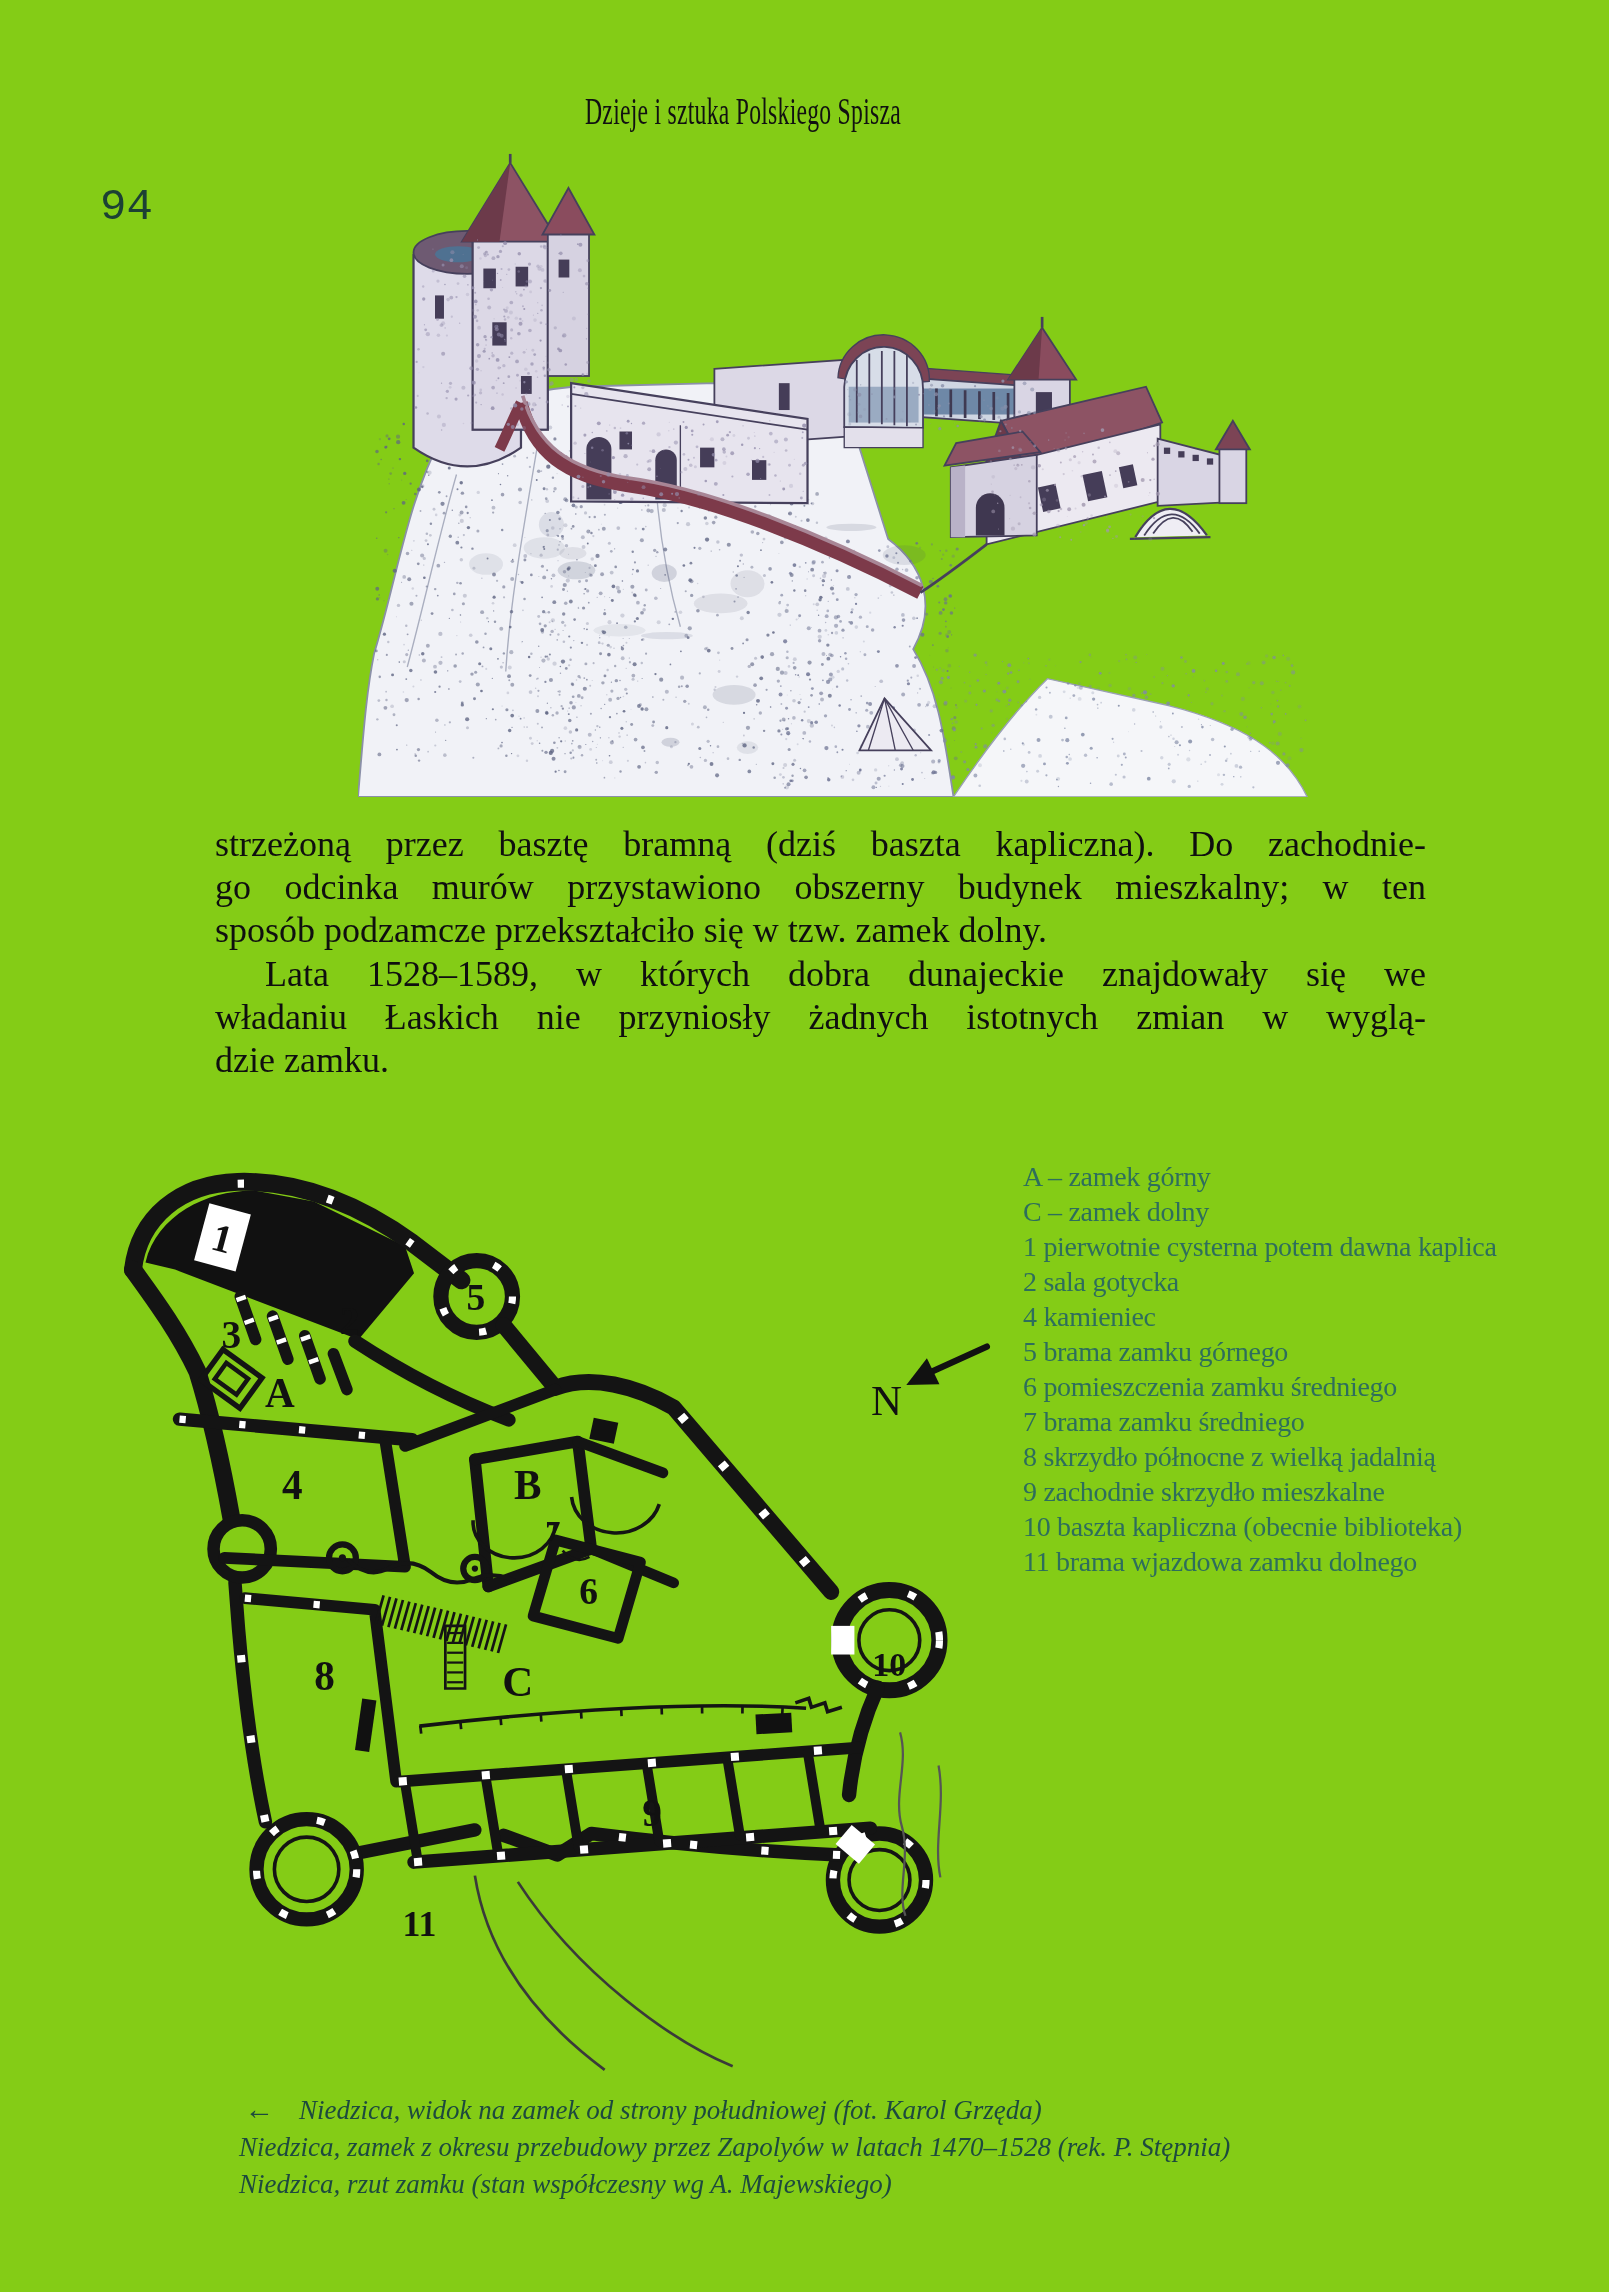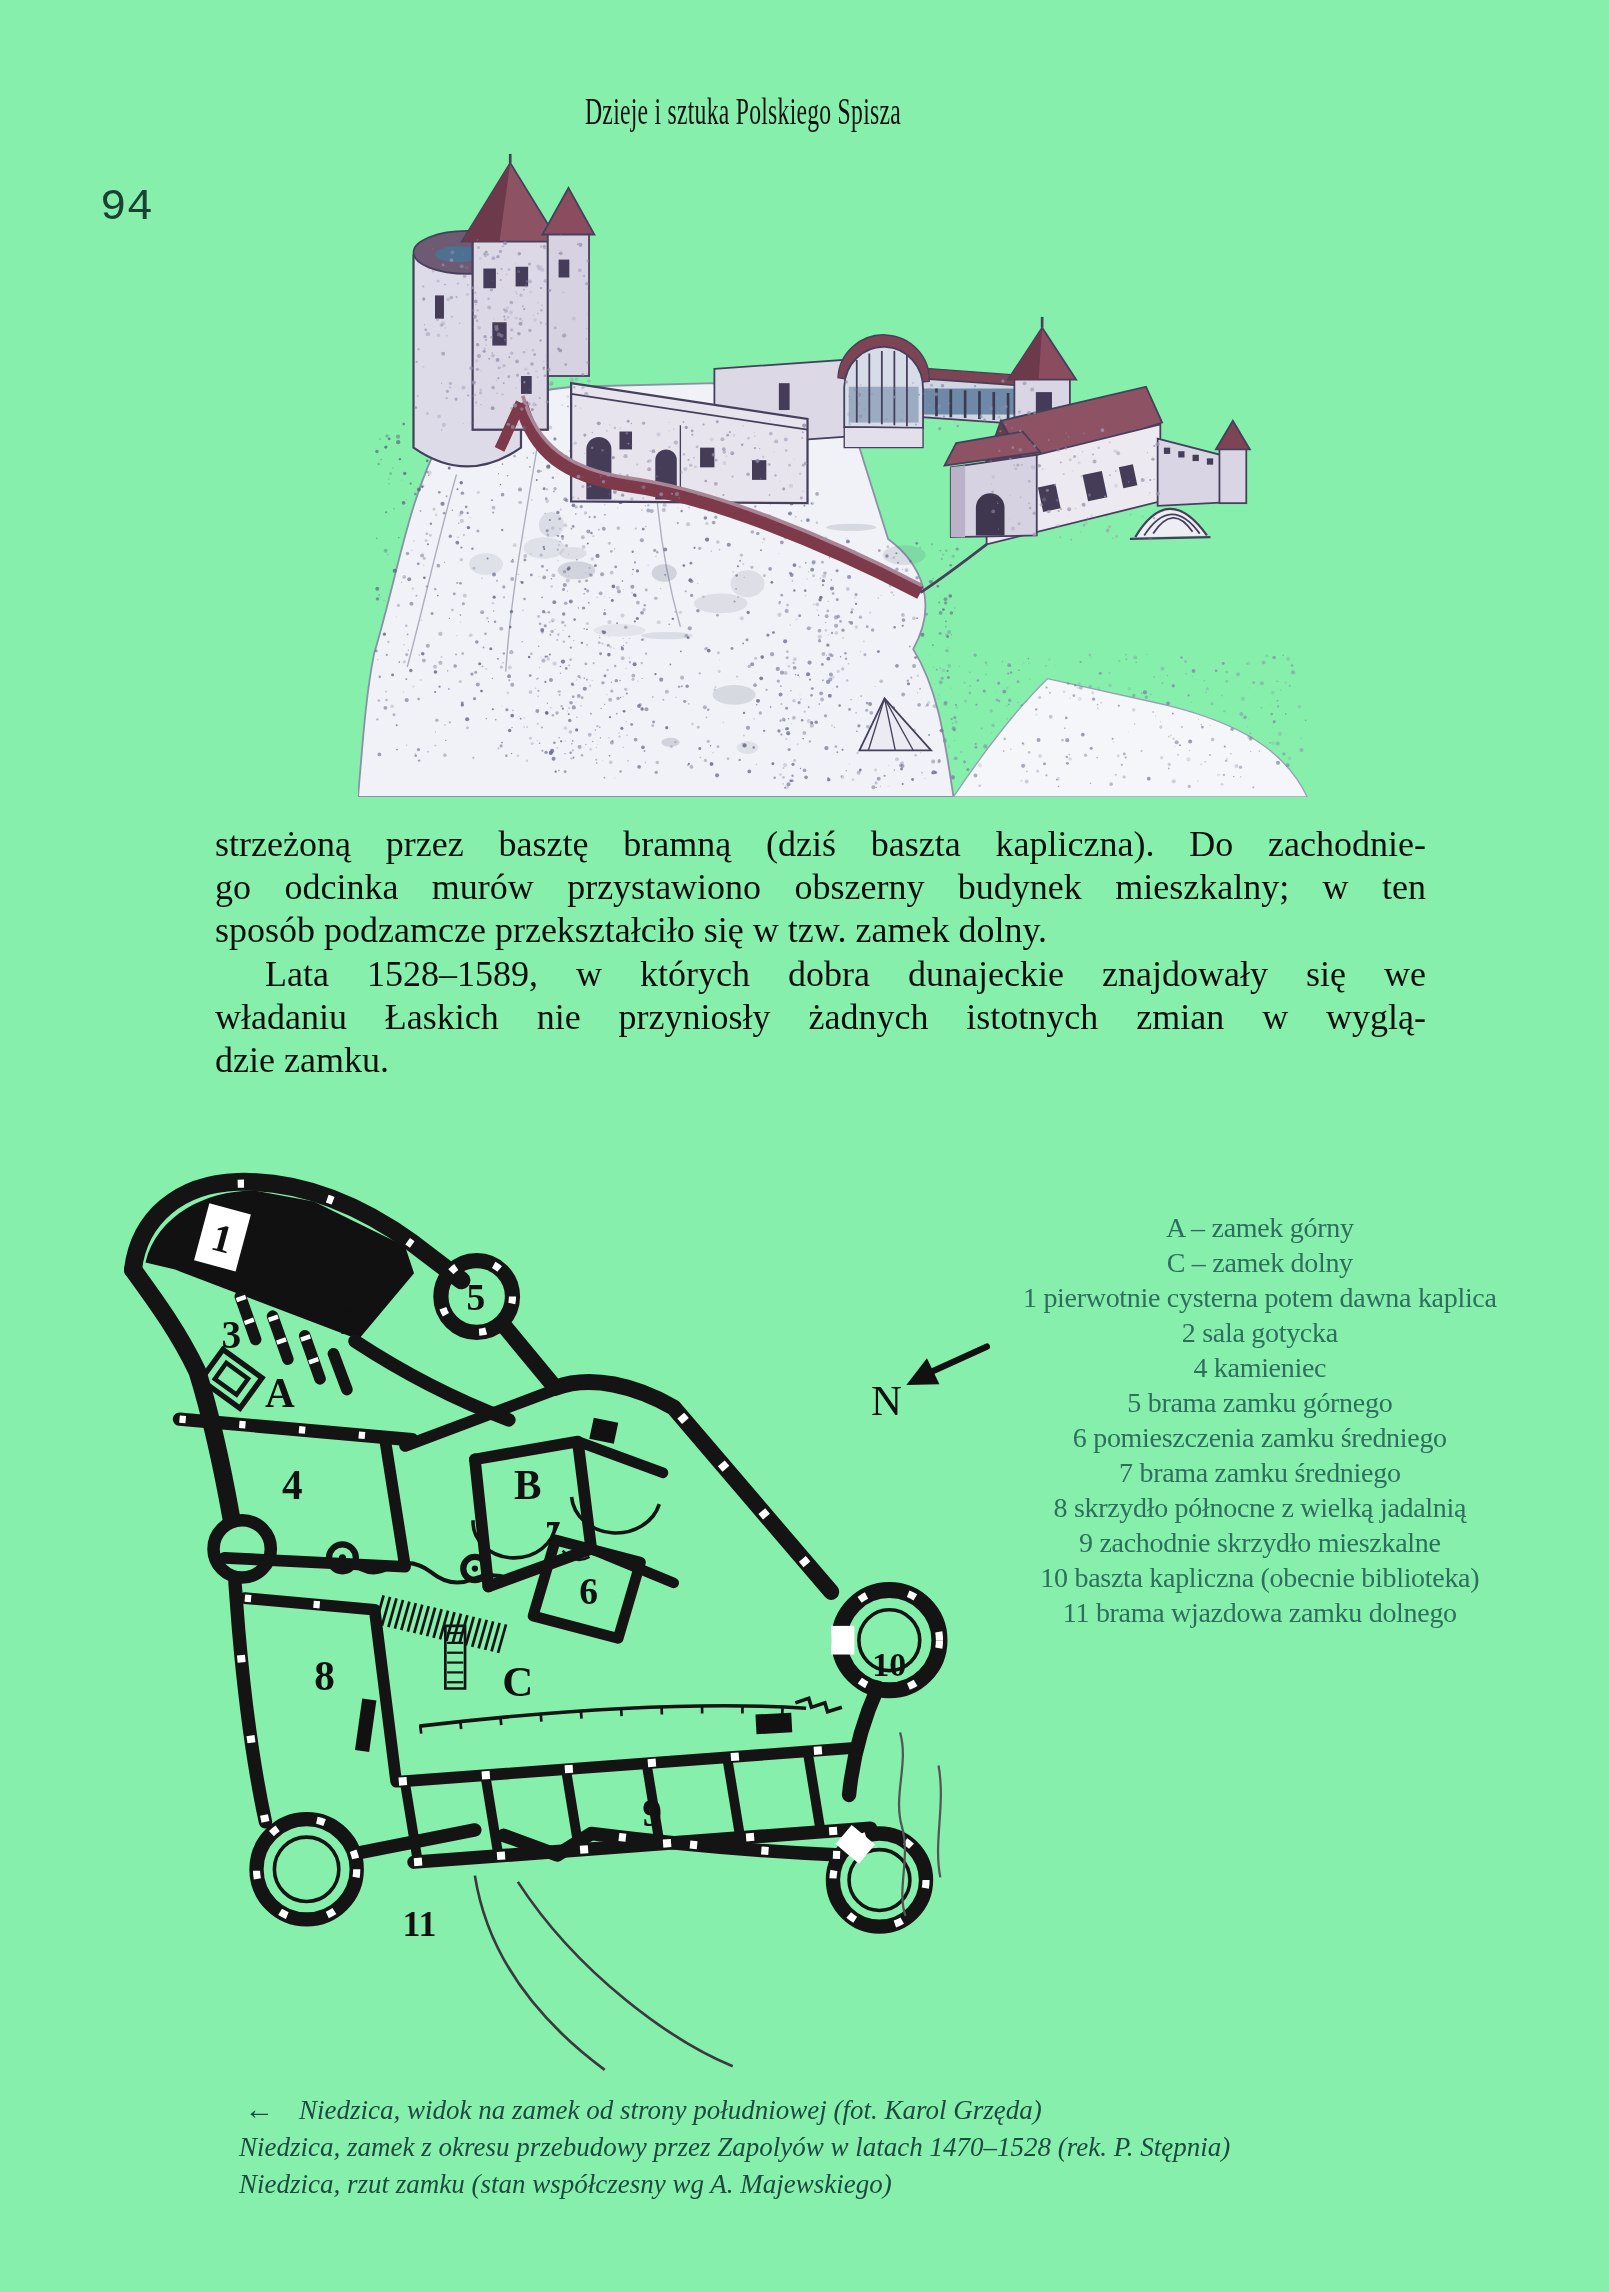--- a/index.html
+++ b/index.html
@@ -1,30 +1,30 @@
 <!DOCTYPE html>
 <html style="font-size:14.3px"><head>
 <meta charset="utf-8">
 <style>
   html,body{margin:0;padding:0;background:#ffffff;}
-  .page{position:relative;width:1609px;height:2293px;background:#86efac;overflow:hidden;
+  .page{position:relative;width:1609px;height:2293px;background:#84cc16;overflow:hidden;
         font-family:"Liberation Serif","DejaVu Serif",serif;color:#141414;}
   .header{position:absolute;top:90px;left:743px;white-space:nowrap;}
   .header span{display:inline-block;transform:translateX(-50%) scaleX(0.64);transform-origin:center;
         font-size:37px;letter-spacing:0.4px;color:#111;}
   .pgnum{position:absolute;left:100px;top:182px;font-size:44px;color:#1c4134;font-family:Liberation Mono, monospace;}
   .illu{position:absolute;left:358px;top:152px;width:985px;height:645px;}
   .bodytext{position:absolute;left:215px;top:823px;width:1211px;font-size:36px;line-height:43px;color:#0f0f0f;}
   .line{text-align:justify;}
   .jl{text-align-last:justify;}
   .indent{text-indent:50px;}
   .p2{margin-top:1px;}
   .plan{position:absolute;left:90px;top:1164px;width:913px;height:913px;}
-  .legend{position:absolute;left:1023px;top:1210px;font-size:28px;line-height:35px;
-        color:#2e6e5c;letter-spacing:-0.3px;text-align:center;}
+  .legend{position:absolute;left:1023px;top:1159px;font-size:28px;line-height:35px;
+        color:#2e6e5c;letter-spacing:-0.3px;}
   .captions{position:absolute;left:239px;top:2091px;font-size:27px;line-height:37px;color:#1d4a3e;font-style:italic;}
   .cap1 .arrow{display:inline-block;margin-left:5.4px;margin-right:25px;font-size:29.6px;}
   .leg-item{white-space:nowrap;}
   svg text{font-family:"Liberation Serif","DejaVu Serif",serif;}
 </style>
 </head>
 <body>
 
 <div class="page">
 

